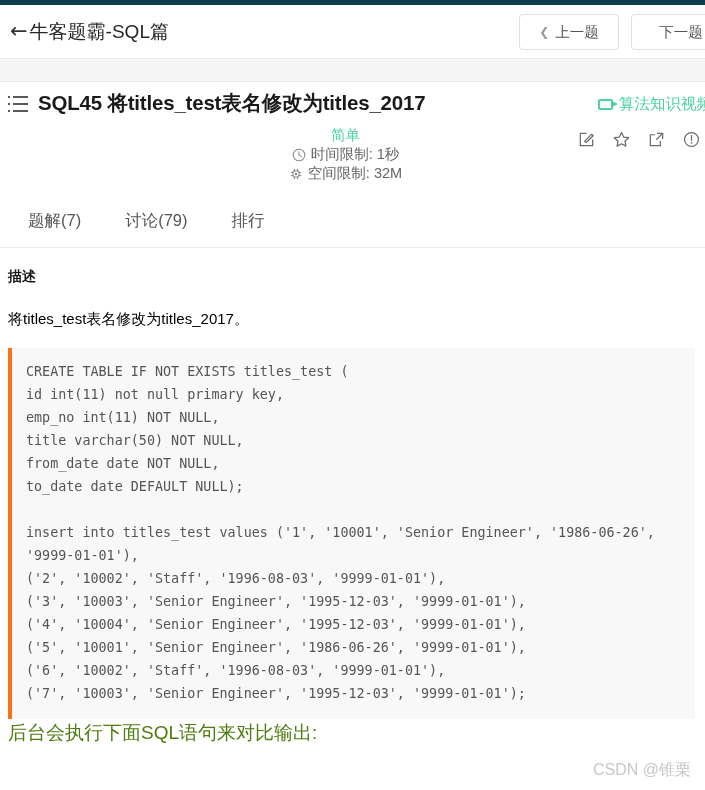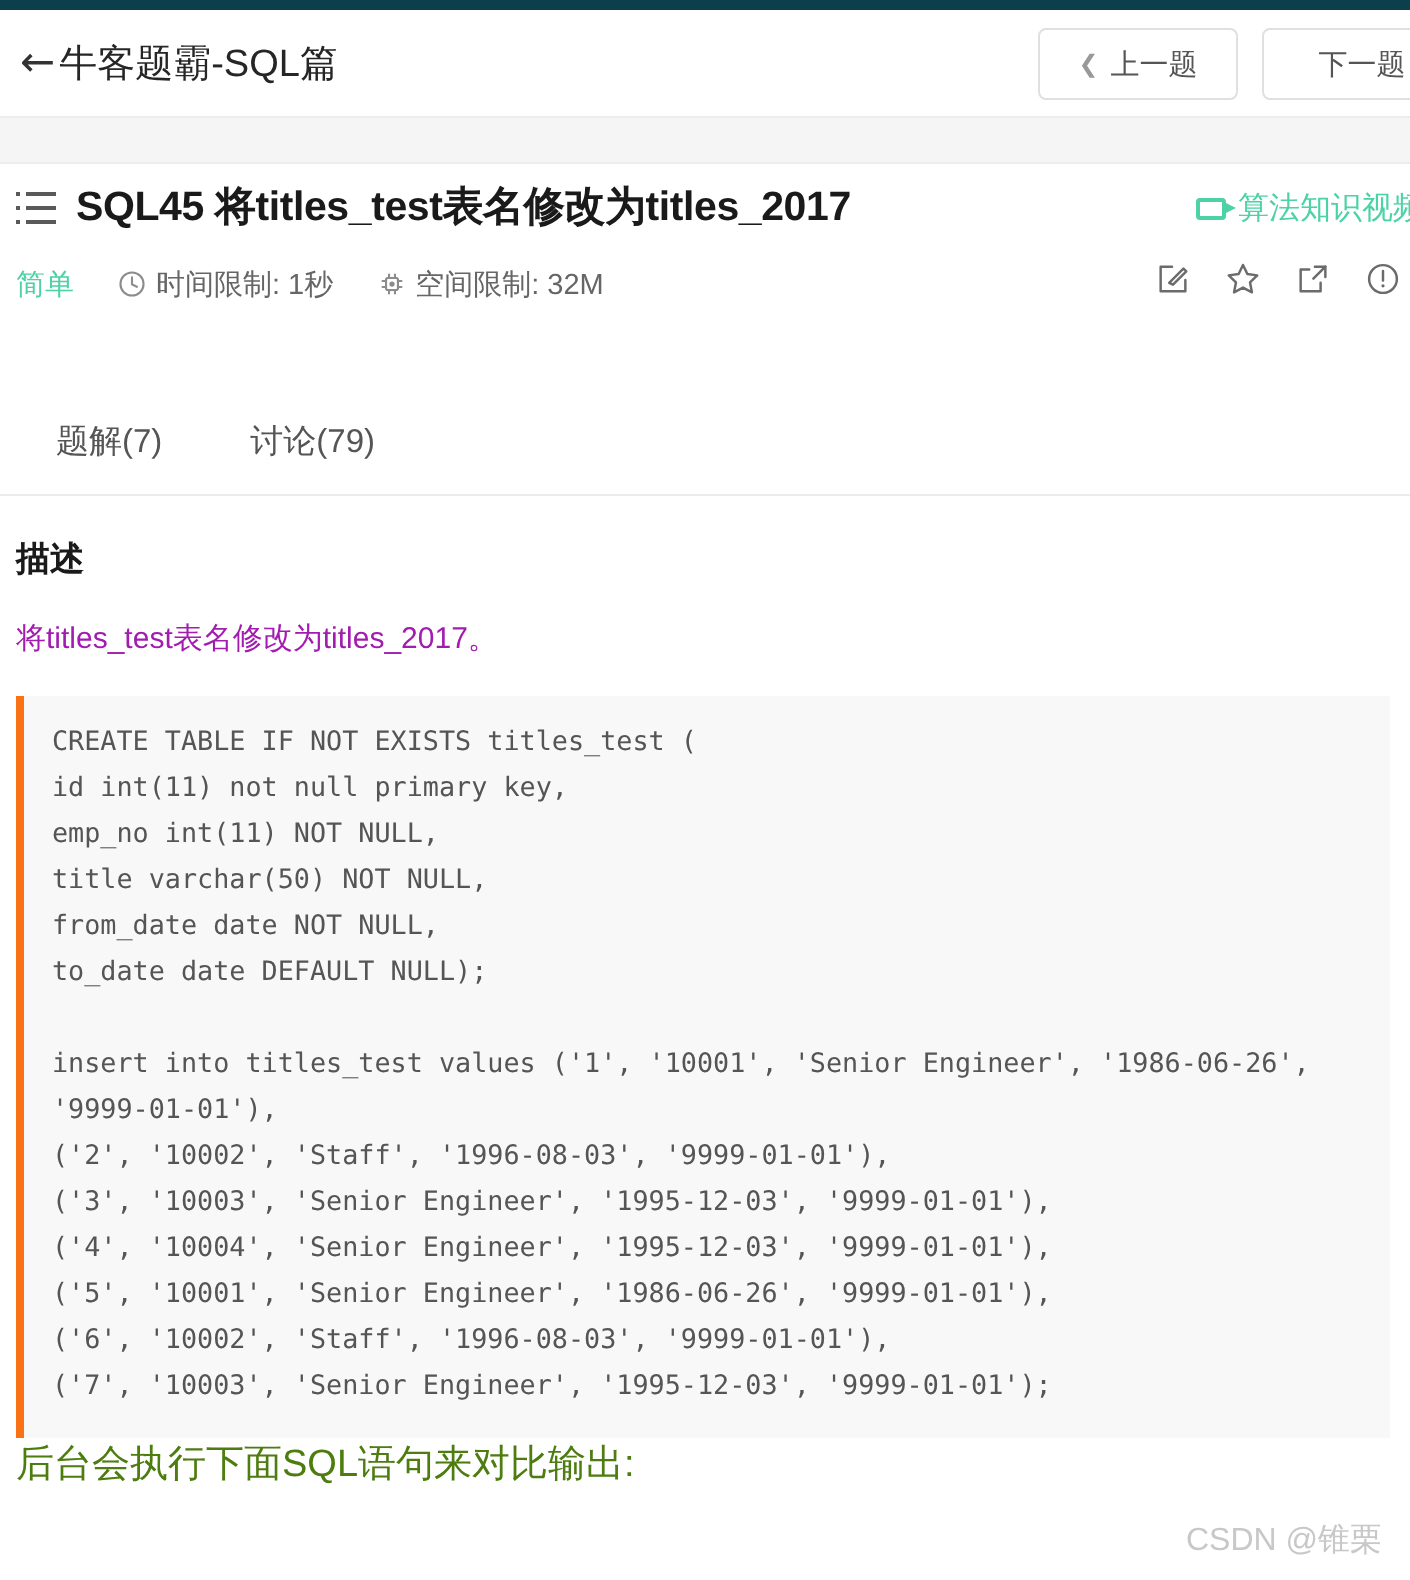--- a/index.html
+++ b/index.html
@@ -92,21 +92,21 @@
   .cam-icon::after {
     content: ""; position: absolute; right: -7px; top: 0px;
     border-left: 6px solid #4cd2a4;
     border-top: 3.5px solid transparent;
     border-bottom: 3.5px solid transparent;
   }
 
   
   .meta-row {
     display: flex; align-items: center; height: 32px;
-    padding-left: 8px; position: relative; margin-top: 2px;
+    padding-left: 8px; position: relative; margin-top: 2px; flex-direction: column;
   }
   .diff { color: #4cd2a4; font-size: 14.5px; margin-right: 22px; }
   .meta-item {
     display: flex; align-items: center; gap: 5px;
     color: #666; font-size: 14.5px; margin-right: 22px;
     white-space: nowrap;
   }
   .ico { flex: none; display: block; }
 
   .meta-actions {
@@ -124,25 +124,25 @@
   .tab {
     font-size: 16.5px; color: #555; cursor: pointer;
     padding: 9px 22px; border-radius: 5px; white-space: nowrap;
   }
   .tab:first-child { margin-left: 6px; }
   .tab.active { background: #ecf9f4; color: #3dc89a; }
 
   
   .desc-title {
     position: absolute; top: 268px; left: 8px;
-    font-size: 17px; font-weight: bold; color: #1a1a1a;
+    font-size: 14px; font-weight: bold; color: #1a1a1a;
   }
   .desc-text {
     position: absolute; top: 310px; left: 8px;
-    font-size: 15px; color: #a21caf; text-align: center;
+    font-size: 15px; color: #000000; text-align: center;
   }
 
   
   .code-block {
     position: absolute; top: 348px; left: 8px; width: 687px;
     background: #f8f8f8;
     border-left: 4px solid #f97316;
     padding: 12px 14px 14px 14px;
     font-family: "DejaVu Sans Mono", "Liberation Mono", monospace;
     font-size: 13.4px; line-height: 23px;
@@ -251,20 +251,21 @@
           <path d="M10 5.8 V10.8" fill="none" stroke="#6b6b6b" stroke-width="1.3" stroke-linecap="round"></path>
           <circle cx="10" cy="13.6" r="0.85" fill="#6b6b6b"></circle>
         </svg>
       </span>
     </div>
   </div>
 
   <div class="tabs">
     <div class="tab">题解(7)</div>
     <div class="tab">讨论(79)</div>
+    <div class="tab">排行</div>
   </div>
 
   <div class="desc-title">描述</div>
   <div class="desc-text">将titles_test表名修改为titles_2017。</div>
 
   <div class="code-block"><span>CREATE TABLE IF NOT EXISTS titles_test (
 id int(11) not null primary key,
 emp_no int(11) NOT NULL,
 title varchar(50) NOT NULL,
 from_date date NOT NULL,

